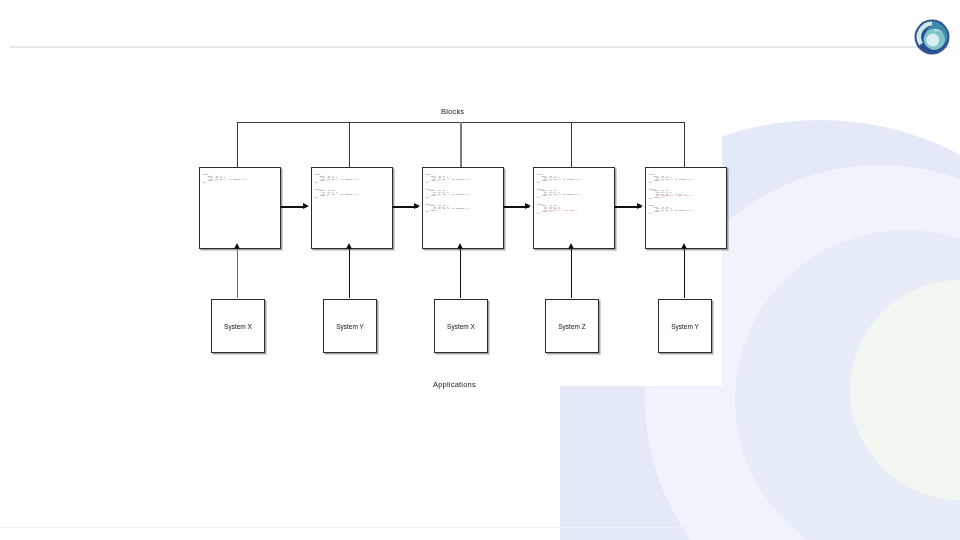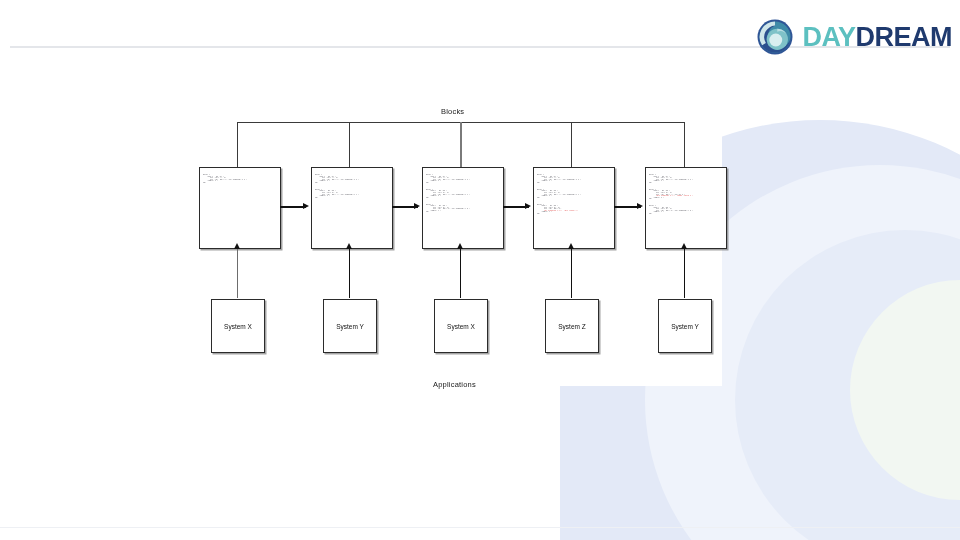--- a/index.html
+++ b/index.html
@@ -108,23 +108,20 @@
 <div id="logo">
   <svg id="logo-mark" viewBox="0 0 100 100" xmlns="http://www.w3.org/2000/svg">
     <circle cx="50" cy="50" r="46" fill="#2f5596"></circle>
     <circle cx="50" cy="50" r="41" fill="#3f8ba8"></circle>
     <path d="M50 9 A41 41 0 1 0 91 50 A30 30 0 1 1 50 20 Z" fill="#2b4f8e"></path>
     <circle cx="56" cy="56" r="28" fill="#7fc2c8"></circle>
     <path d="M56 28 A28 28 0 0 1 84 56 A20 20 0 0 0 56 36 Z" fill="#b9dee2"></path>
     <circle cx="52" cy="58" r="17" fill="#d9eef0"></circle>
     <path d="M50 9 A41 41 0 0 0 16 72 L26 66 A30 30 0 0 1 50 20 Z" fill="#cfe6ea"></path>
   </svg>
-  <div id="logo-text">
-    <span class="day">DAY</span><span class="dream">DREAM</span>
-  </div>
 </div>
 
 <div id="diagram">
 
   <div class="caption" id="caption-blocks">Blocks</div>
   <div class="caption" id="caption-applications">Applications</div>
 
   <div class="line hline" style="left:237px;top:122px;width:448px;"></div>
   <div class="line vline" style="left:237px;top:122px;height:45px;"></div>
   <div class="line vline" style="left:349px;top:122px;height:45px;"></div>

